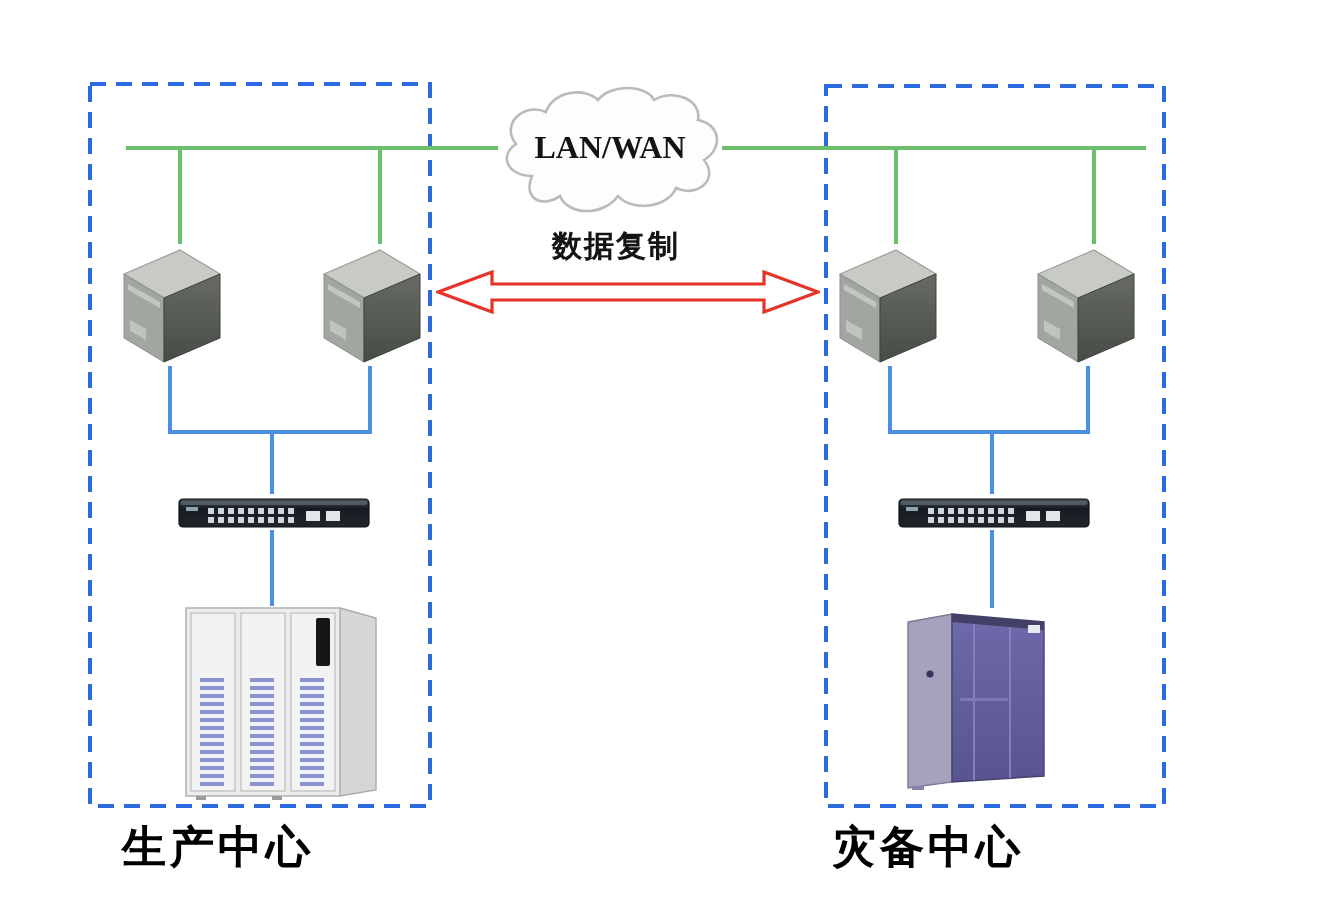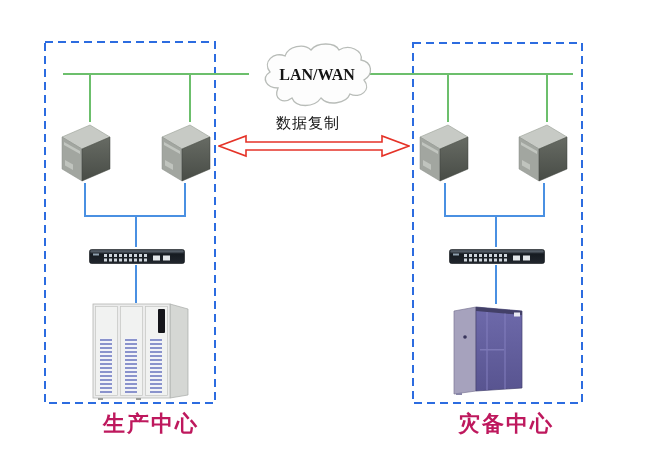--- a/index.html
+++ b/index.html
@@ -7,23 +7,23 @@
           font-family:"Liberation Sans",sans-serif;}
   .abs{position:absolute;}
   .line{position:absolute;}
   .line.green{background:#6cbf6c;}
   .line.blue{background:#4a90e2;}
   .cloud-label{position:absolute;left:0;top:24px;width:100%;text-align:center;
 aa          font-family:"Liberation Serif",serif;}
   .cloud-label{font-family:"Liberation Serif",serif;font-weight:bold;font-size:16px;
           color:#141414;letter-spacing:0px;}
   .repl-label{position:absolute;left:218px;top:114px;width:180px;text-align:center;
-          font-weight:normal;font-size:15px;color:#141414;letter-spacing:1px;}
-  .site-label{position:absolute;top:409px;width:180px;text-align:center;
-          font-weight:bold;font-size:22px;color:#be185d;letter-spacing:2px;}
+          font-weight:bold;font-size:15px;color:#141414;letter-spacing:1px;}
+  .site-label{position:absolute;top:409px;width:180px;text-align:left;
+          font-weight:bold;font-size:22px;color:#000000;letter-spacing:2px;}
   .site-label.left{left:61px;}
   .site-label.right{left:416px;}
   svg{display:block;}
   .hidden-defs{position:absolute;width:0;height:0;overflow:hidden;}
 </style>
 </head>
 <body>
 
 <svg class="hidden-defs" aria-hidden="true">
   <defs>
@@ -112,21 +112,21 @@
   <div class="line blue" style="left:84px;top:215px;width:102px;height:2px"></div>
   <div class="line blue" style="left:135px;top:216px;width:2px;height:31px"></div>
   <div class="line blue" style="left:135px;top:265px;width:2px;height:38px"></div>
 
   <div class="line blue" style="left:444px;top:183px;width:2px;height:34px"></div>
   <div class="line blue" style="left:543px;top:183px;width:2px;height:34px"></div>
   <div class="line blue" style="left:444px;top:215px;width:101px;height:2px"></div>
   <div class="line blue" style="left:495px;top:216px;width:2px;height:31px"></div>
   <div class="line blue" style="left:495px;top:265px;width:2px;height:39px"></div>
 
-  <div class="abs" style="left:258px;top:42px;width:118px;height:68px">
+  <div class="abs" style="left:246px;top:42px;width:118px;height:68px">
     <svg width="118" height="68" viewBox="0 0 118 68">
       <path d="M20,46 C8,46 3,36 12,30 C4,20 16,9 27,14 C30,4 46,1 53,8
                C59,0 77,0 81,8 C91,2 105,8 103,18 C114,20 116,32 106,38
                C114,48 102,57 92,52 C88,62 70,64 63,56 C56,66 38,66 34,56
                C26,62 15,58 20,46 Z" fill="#fdfdfd" stroke="#b8bcb8" stroke-width="1.3"></path>
     </svg>
     <span class="cloud-label">LAN/WAN</span>
   </div>
 
   <div class="repl-label">数据复制</div>

